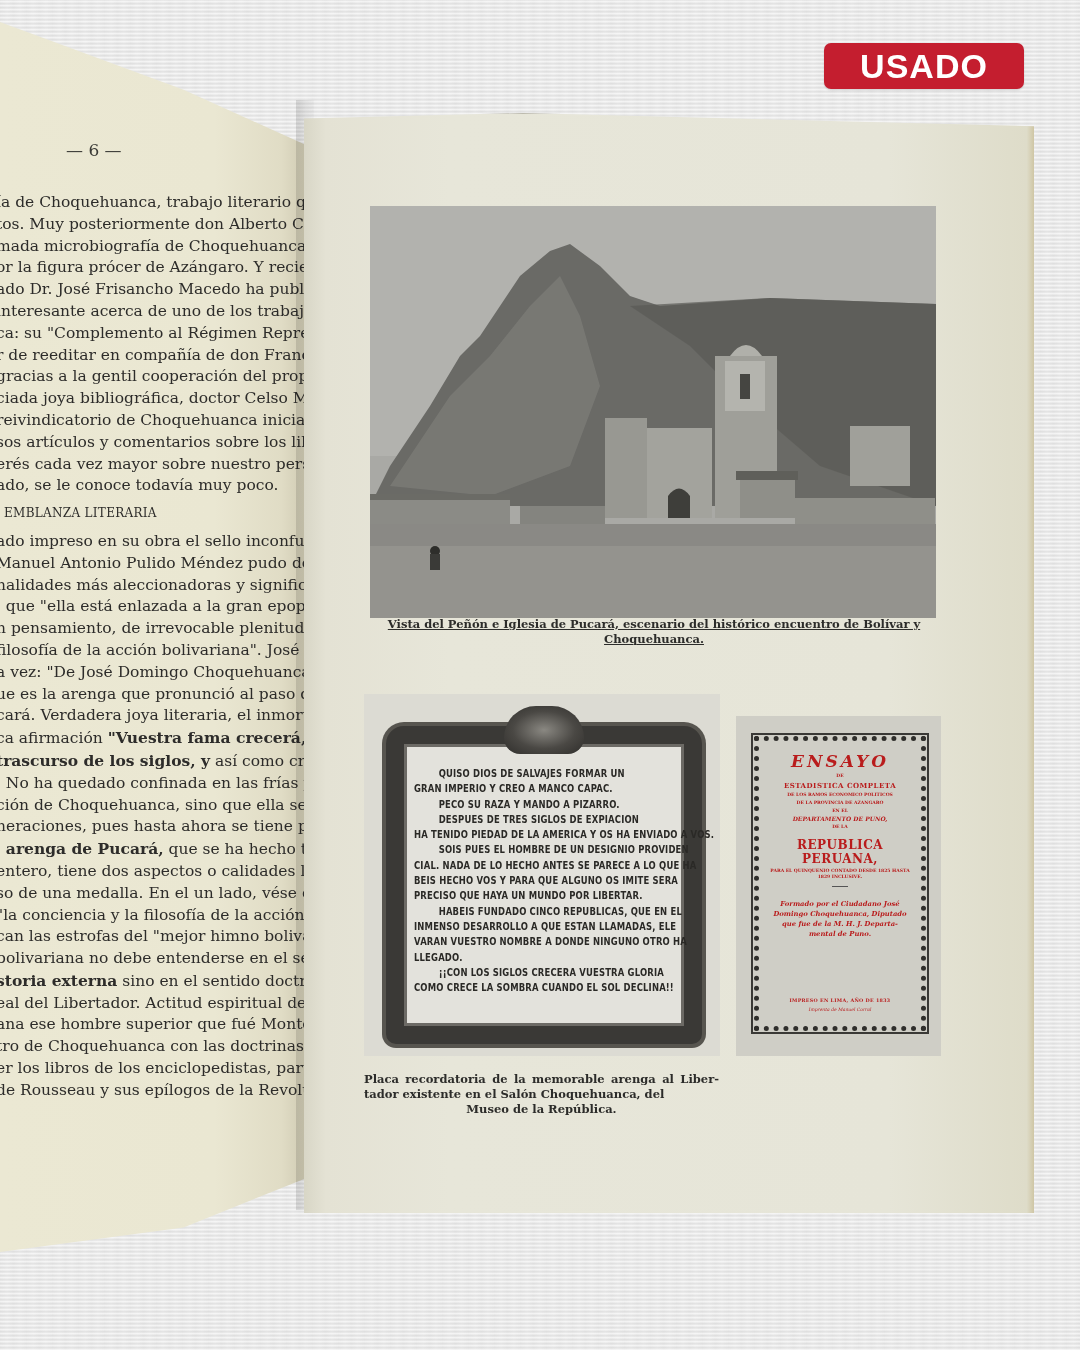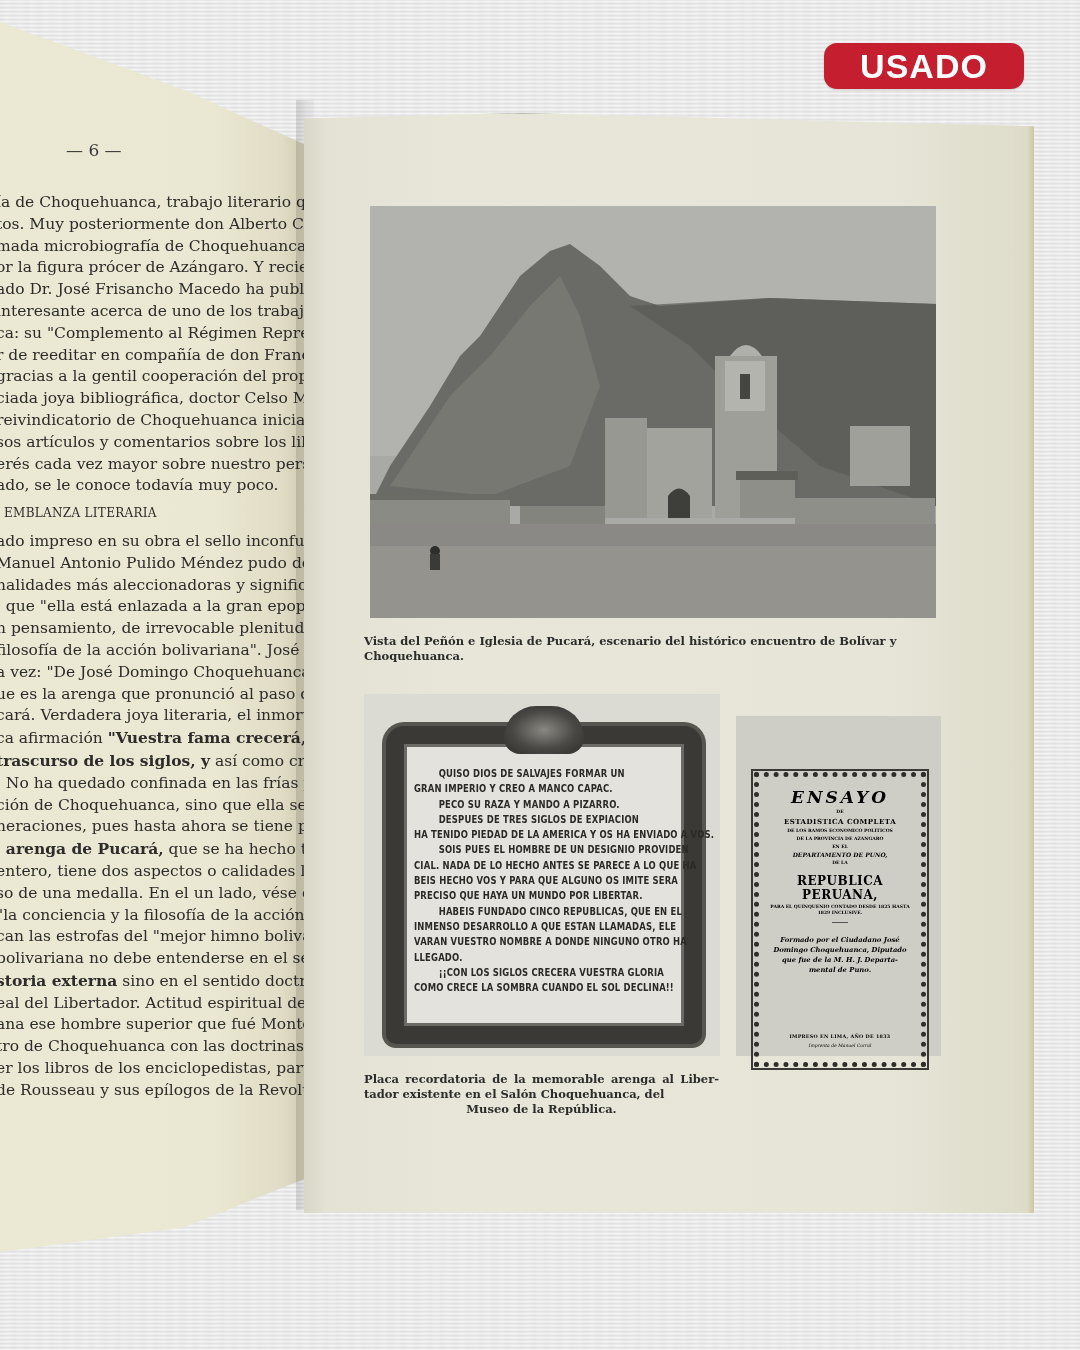--- a/index.html
+++ b/index.html
@@ -9,21 +9,21 @@
     background: #e7e7e7;
     background-image:
       repeating-linear-gradient(0deg, rgba(255,255,255,0.55) 0px, rgba(255,255,255,0.55) 1px, rgba(190,190,190,0.25) 2px, rgba(235,235,235,0.2) 3px, rgba(255,255,255,0.4) 4px),
       repeating-linear-gradient(90deg, rgba(200,200,200,0.15) 0px, rgba(255,255,255,0.1) 7px, rgba(210,210,210,0.18) 13px);
     font-family: "DejaVu Serif", serif;
   }
 
   
   .badge {
     position: absolute; left: 824px; top: 43px; width: 200px; height: 46px;
-    background: #c41e2f; border-radius: 13px;
+    background: #c41e2f; border-radius: 7px;
     color: #ffffff; font-family: "Liberation Sans", sans-serif; font-weight: 700;
     font-size: 34px; letter-spacing: 1px;
     display: flex; align-items: center; justify-content: center;
     box-shadow: 0 1px 2px rgba(0,0,0,0.15);
   }
 
   
   .left-page {
     position: absolute; left: 0; top: 22px; width: 306px; height: 1230px;
     background: linear-gradient(90deg, #ebe8d3 0%, #eae7d2 70%, #e0dcc5 92%, #cfcab2 100%);
@@ -53,21 +53,21 @@
   .photo {
     position: absolute; left: 66px; top: 92px; width: 566px; height: 412px;
     background: #5e5e5c; overflow: hidden;
   }
   .photo svg { width: 100%; height: 100%; display: block; }
 
   .caption {
     position: absolute; font-family: "DejaVu Serif", serif; font-weight: 700;
     color: #2c2c2a; font-size: 11.5px; line-height: 15px;
   }
-  .caption.main { left: 60px; top: 520px; width: 580px; text-align: left; }
+  .caption.main { left: 60px; top: 503px; width: 580px; text-align: center; text-decoration: underline; }
   .caption.plaque { left: 60px; top: 958px; width: 355px; text-align: justify; }
   .caption.plaque .last { display: block; text-align: center; }
   .caption.cover { left: 434px; top: 958px; width: 210px; text-align: justify; }
 
   
   .plaque-fig {
     position: absolute; left: 60px; top: 580px; width: 356px; height: 362px;
     background: #dcdbd3;
   }
   .plaque-frame {
@@ -90,23 +90,22 @@
   .plaque-text .indent { padding-left: 28px; }
 
   
   .cover-fig {
     position: absolute; left: 432px; top: 602px; width: 205px; height: 340px;
     background: #cfcec6;
   }
   .cover-border {
     position: absolute; left: 18px; top: 20px; width: 172px; height: 295px;
     border: 5px dotted #2f2e2b; outline: 2px solid #3a3936; outline-offset: 1px;
-    padding: 10px 10px; text-align: center; color: #000000;
+    padding: 10px 10px; text-align: center; color: #b91c1c;
     font-family: "DejaVu Serif", serif;
-    margin-top: 36px;
   }
   .cover-border .c-title { font-size: 17px; font-weight: 700; font-style: italic; letter-spacing: 3px; }
   .cover-border .c-small { font-size: 4.5px; line-height: 6px; margin: 2px 0; font-weight: 700; }
   .cover-border .c-sub { font-size: 7px; font-weight: 700; letter-spacing: 0.5px; margin-top: 2px; }
   .cover-border .c-rep { font-size: 12px; font-weight: 700; margin: 8px 0 2px; letter-spacing: 0.5px; }
   .cover-border .c-author { font-size: 6.8px; font-style: italic; font-weight: 700; line-height: 10px; margin-top: 12px; }
   .cover-border .c-imprint { font-size: 4.8px; font-weight: 700; margin-top: 58px; letter-spacing: 0.3px; }
   .cover-border .c-printer { font-size: 4.5px; font-style: italic; margin-top: 4px; }
   .cover-border .rule { width: 16px; height: 1px; background: #555; margin: 6px auto; }
 

